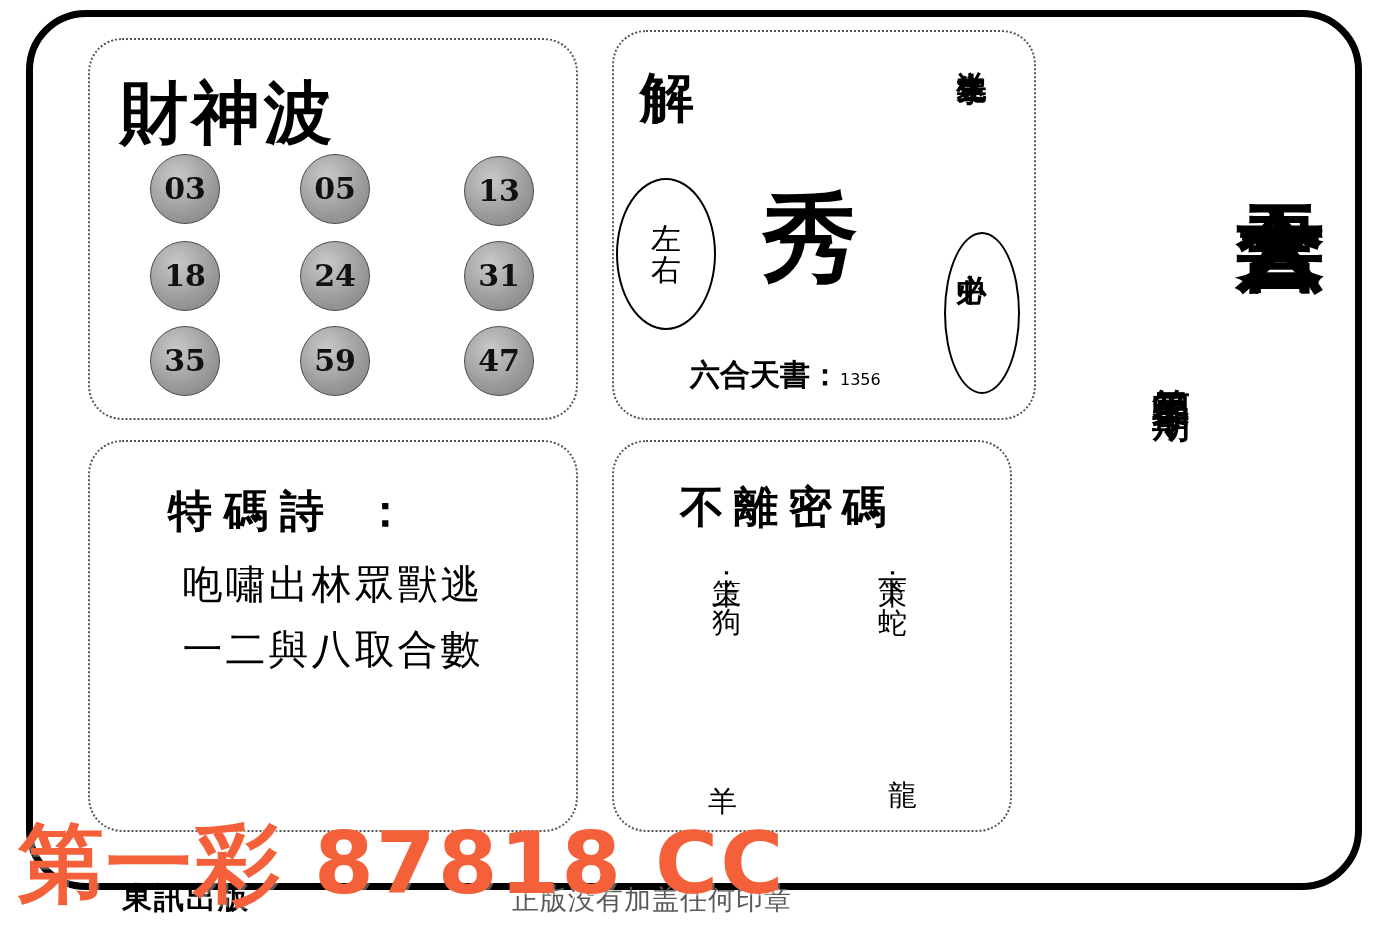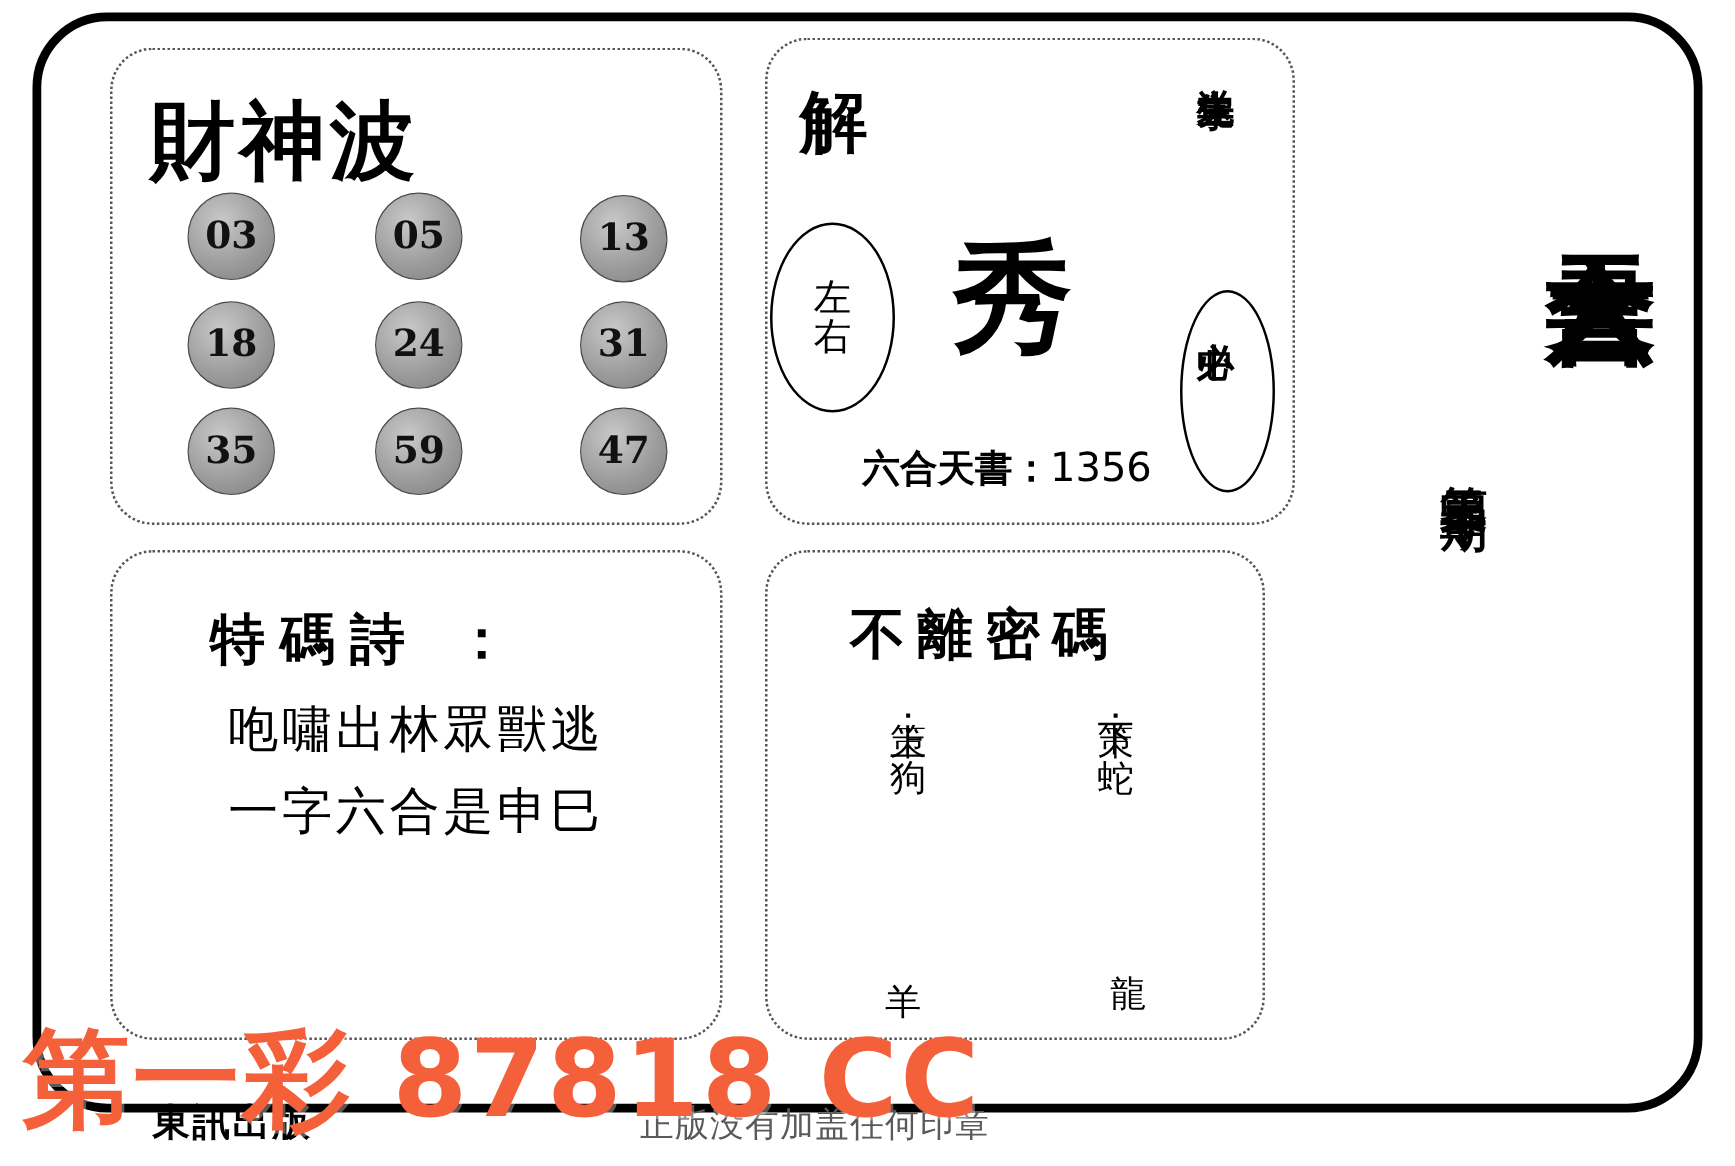--- a/index.html
+++ b/index.html
@@ -150,21 +150,21 @@
   }
   #jie-code {
     position: absolute;
     left: 690px;
     top: 355px;
     font-size: 30px;
     font-weight: bold;
     white-space: nowrap;
   }
   #jie-code .num {
-    font-size: 32px;
+    font-size: 16px;
     font-weight: normal;
     font-family: "DejaVu Sans", sans-serif;
   }
 
   
   #poem-title {
     position: absolute;
     left: 168px;
     top: 482px;
     font-size: 44px;
@@ -306,21 +306,21 @@
 </div>
 
 <div id="jie-code">
   <span>六合天書：</span><span class="num">1356</span>
 </div>
 
 <div class="panel" id="panel-poem"></div>
 <div id="poem-title" class="panel-title">特碼詩 ：</div>
 <div class="poem-lines">
   <div>咆嘯出林眾獸逃</div>
-  <div>一字六合是申巳</div>
+  <div>一二與八取合數</div>
 </div>
 
 <div class="panel" id="panel-zodiac"></div>
 <div id="zodiac-title" class="panel-title">不離密碼</div>
 
 <div class="zodiac-col" id="zodiac-col-upper">
   <span style="writing-mode:vertical-rl;text-orientation:upright;display:block;">上策：狗</span>
 </div>
 <div class="zodiac-col" id="zodiac-col-lower">
   <span style="writing-mode:vertical-rl;text-orientation:upright;display:block;">下策：蛇</span>

